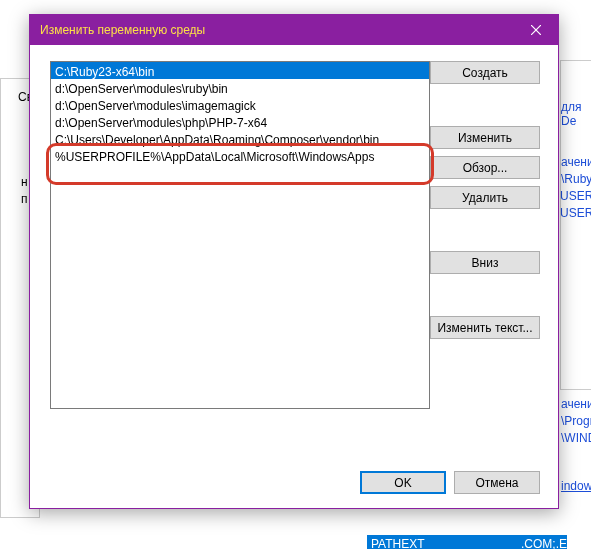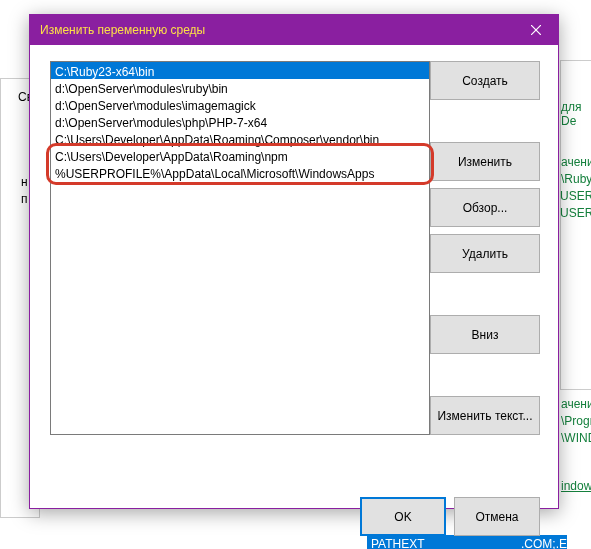--- a/index.html
+++ b/index.html
@@ -1,21 +1,21 @@
 <!DOCTYPE html>
 <html><head>
 <meta charset="utf-8">
 <style>
   * { box-sizing: border-box; font-family: 'Segoe UI', Tahoma, sans-serif; font-size: 12px; }
   body { margin: 0; background: #fff; width: 591px; height: 549px; overflow: hidden; position: relative; }
   
   
   .bg-window { position: absolute; border: 1px solid #ccc; background: #fff; }
   .bg-label { position: absolute; color: #000; }
-  .bg-val { position: absolute; color: #15803d; }
+  .bg-val { position: absolute; color: #1d4ed8; }
 
   
   .red-highlight {
     position: absolute;
     border: 3px solid #d43a2a;
     border-radius: 10px;
     pointer-events: none;
     z-index: 40;
   }
 
@@ -71,21 +71,21 @@
     color: #fff;
   }
   .btncol {
     width: 110px;
     display: flex;
     flex-direction: column;
     gap: 7px;
   }
   .btncol .spacer { height: 28px; }
   .btn {
-    height: 39px;
+    height: 23px;
     border: 1px solid #adadad;
     background: #e1e1e1;
     cursor: pointer;
     display: flex;
     align-items: center;
     justify-content: center;
     padding: 0 6px;
   }
   .btn.default { border: 2px solid #0078d7; }
   
@@ -143,21 +143,20 @@
         </svg>
     </div>
   </div>
   <div class="body">
     <div class="listbox" id="listbox">
         <div class="item selected">C:\Ruby23-x64\bin</div>
         <div class="item">d:\OpenServer\modules\ruby\bin</div>
         <div class="item">d:\OpenServer\modules\imagemagick</div>
         <div class="item">d:\OpenServer\modules\php\PHP-7-x64</div>
         <div class="item">C:\Users\Developer\AppData\Roaming\Composer\vendor\bin</div>
-        <div class="item">C:\Users\Developer\AppData\Roaming\npm</div>
         <div class="item">%USERPROFILE%\AppData\Local\Microsoft\WindowsApps</div>
       </div>
     <div class="btncol">
       <div class="btn">Создать</div>
       <div class="spacer"></div>
       <div class="btn">Изменить</div>
       <div class="btn">Обзор...</div>
       <div class="btn">Удалить</div>
       <div class="spacer"></div>
       <div class="btn">Вниз</div>

